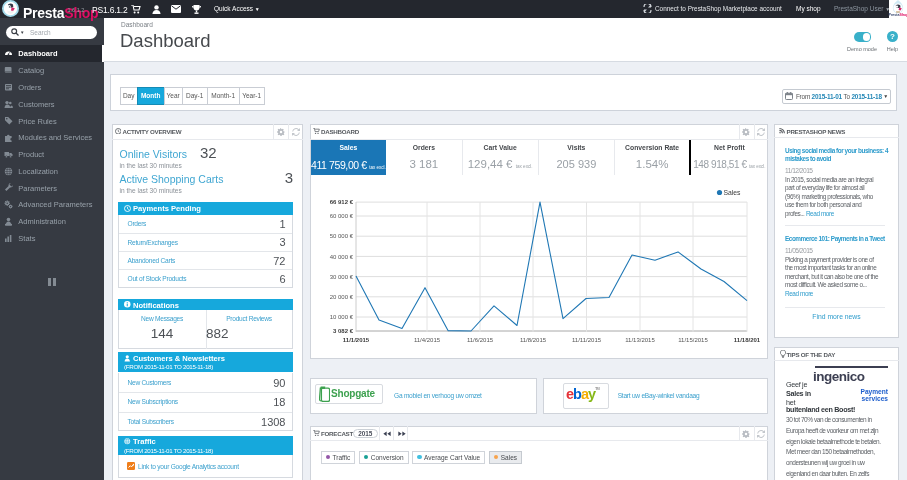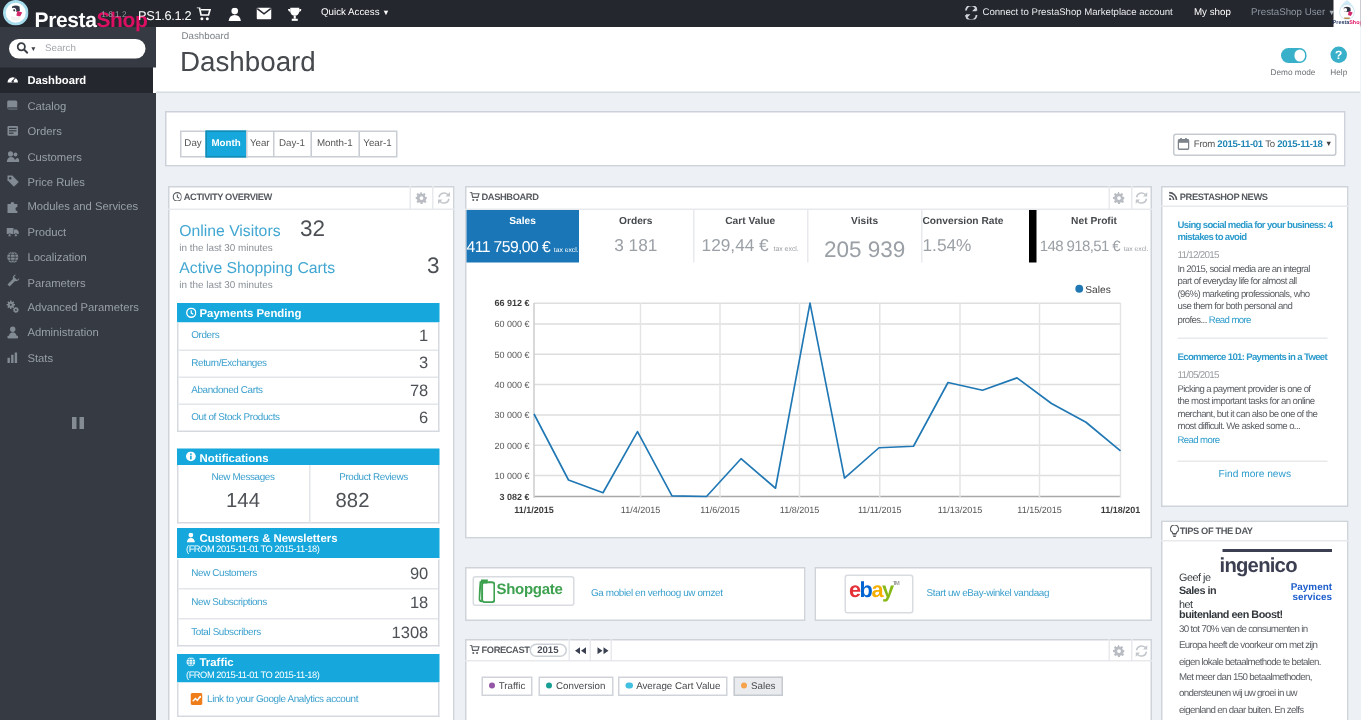--- a/index.html
+++ b/index.html
@@ -204,37 +204,37 @@
   </svg>
 <div class="a" style="left:133px;top:204.2px;font-size:7.6px;font-weight:bold;color:#fff">Payments Pending</div>
 <div class="a" style="left:118px;top:214.8px;width:175px;height:72.8px;background:#fff;border:1px solid #d6dae0;border-top:none"></div>
 <div class="a" style="left:127.5px;top:220.4px;font-size:6.6px;letter-spacing:-0.25px;color:#3ba0cd">Orders</div>
 <div class="a" style="left:200px;top:218.2px;width:85.5px;text-align:right;font-size:11px;color:#4d5156">1</div>
 <div class="a" style="left:119px;top:233.0px;width:173px;height:1px;background:#e3e6ea"></div>
 <div class="a" style="left:127.5px;top:238.6px;font-size:6.6px;letter-spacing:-0.25px;color:#3ba0cd">Return/Exchanges</div>
 <div class="a" style="left:200px;top:236.4px;width:85.5px;text-align:right;font-size:11px;color:#4d5156">3</div>
 <div class="a" style="left:119px;top:251.2px;width:173px;height:1px;background:#e3e6ea"></div>
 <div class="a" style="left:127.5px;top:256.8px;font-size:6.6px;letter-spacing:-0.25px;color:#3ba0cd">Abandoned Carts</div>
-<div class="a" style="left:200px;top:254.6px;width:85.5px;text-align:right;font-size:11px;color:#4d5156">78</div>
+<div class="a" style="left:200px;top:254.6px;width:85.5px;text-align:right;font-size:11px;color:#4d5156">72</div>
 <div class="a" style="left:119px;top:269.4px;width:173px;height:1px;background:#e3e6ea"></div>
 <div class="a" style="left:127.5px;top:275.0px;font-size:6.6px;letter-spacing:-0.25px;color:#3ba0cd">Out of Stock Products</div>
 <div class="a" style="left:200px;top:272.8px;width:85.5px;text-align:right;font-size:11px;color:#4d5156">6</div>
 <div class="a" style="left:118px;top:298.9px;width:175px;height:10.8px;background:#16a8dc"></div>
 <svg class="a" style="left:124px;top:301.2px" width="6.5" height="6.5" viewBox="0 0 16 16">
     <circle cx="8" cy="8" r="8" fill="#fff"></circle>
     <rect x="6.7" y="3" width="2.6" height="2.6" fill="#16a8dc"></rect>
     <rect x="6.7" y="6.8" width="2.6" height="6.2" fill="#16a8dc"></rect>
   </svg>
 <div class="a" style="left:133px;top:300.6px;font-size:7.6px;font-weight:bold;color:#fff">Notifications</div>
 <div class="a" style="left:118px;top:309.7px;width:175px;height:39.1px;background:#fff;border:1px solid #d6dae0;border-top:none"></div>
 <div class="a" style="left:205.5px;top:309.7px;width:1px;height:39.1px;background:#e3e6ea"></div>
 <div class="a" style="left:119px;top:314.5px;width:86px;text-align:center;font-size:6.6px;letter-spacing:-0.25px;color:#3ba0cd">New Messages</div>
 <div class="a" style="left:206px;top:314.5px;width:86px;text-align:center;font-size:6.6px;letter-spacing:-0.25px;color:#3ba0cd">Product Reviews</div>
 <div class="a" style="left:119px;top:326px;width:86px;text-align:center;font-size:13.5px;color:#4d5156">144</div>
-<div class="a" style="left:192px;top:326px;width:86px;text-align:center;font-size:13.5px;color:#4d5156">882</div>
+<div class="a" style="left:206px;top:326px;width:86px;text-align:left;font-size:13.5px;color:#4d5156">882</div>
 <div class="a" style="left:118px;top:352.4px;width:175px;height:20.1px;background:#16a8dc"></div>
 <svg class="a" style="left:124px;top:355.4px" width="6.5" height="6.5" viewBox="0 0 9 9">
     <circle cx="4.5" cy="2.4" r="2.2" fill="#fff"></circle>
     <path d="M0.8 9 q0.5-4 3.7-4 q3.2 0 3.7 4 z" fill="#fff"></path>
   </svg>
 <div class="a" style="left:133px;top:353.8px;font-size:7.6px;font-weight:bold;color:#fff">Customers &amp; Newsletters</div>
 <div class="a" style="left:124px;top:363.4px;font-size:6.2px;letter-spacing:-0.3px;color:#fff">(FROM 2015-11-01 TO 2015-11-18)</div>
 <div class="a" style="left:118px;top:372.5px;width:175px;height:58.9px;background:#fff;border:1px solid #d6dae0;border-top:none"></div>
 <div class="a" style="left:127.5px;top:378.8px;font-size:6.6px;letter-spacing:-0.25px;color:#3ba0cd">New Customers</div>
 <div class="a" style="left:200px;top:376.6px;width:85.5px;text-align:right;font-size:11px;color:#4d5156">90</div>
@@ -285,23 +285,23 @@
  <div style="width:76.3px;text-align:center;border-right:1px solid #e7e9ed">
       <div style="font-size:6.8px;font-weight:bold;margin-top:4px;color:#46494d">Orders</div>
       <div style="font-size:11.5px;margin-top:7px;color:#9aa0a6">3 181</div>
     </div>
  <div style="width:76.3px;text-align:center;border-right:1px solid #e7e9ed">
       <div style="font-size:6.8px;font-weight:bold;margin-top:4px;color:#46494d">Cart Value</div>
       <div style="font-size:11.5px;margin-top:7px;color:#9aa0a6;white-space:nowrap">129,44 € <span style="font-size:4.6px">tax excl.</span></div>
     </div>
  <div style="width:76.3px;text-align:center;border-right:1px solid #e7e9ed">
       <div style="font-size:6.8px;font-weight:bold;margin-top:4px;color:#46494d">Visits</div>
-      <div style="font-size:15px;margin-top:7px;color:#9aa0a6">205 939</div>
-    </div>
- <div style="width:76.3px;border-right:5px solid #000000">
+      <div style="font-size:11px;margin-top:7px;color:#9aa0a6">205 939</div>
+    </div>
+ <div style="width:76.3px;text-align:center;border-right:2px solid #000000">
       <div style="font-size:6.8px;font-weight:bold;margin-top:4px;color:#46494d">Conversion Rate</div>
       <div style="font-size:11.5px;margin-top:7px;color:#9aa0a6">1.54%</div>
     </div>
  <div style="width:76.3px;text-align:center">
       <div style="font-size:6.8px;font-weight:bold;margin-top:4px;color:#46494d">Net Profit</div>
       <div style="font-size:10px;letter-spacing:-0.4px;margin-top:8px;color:#9aa0a6;white-space:nowrap">148 918,51 € <span style="font-size:4.5px;letter-spacing:0">tax excl.</span></div>
     </div>
 </div>
 
 <svg class="a" style="left:310px;top:176px" width="458" height="170" viewBox="0 0 458 170">

